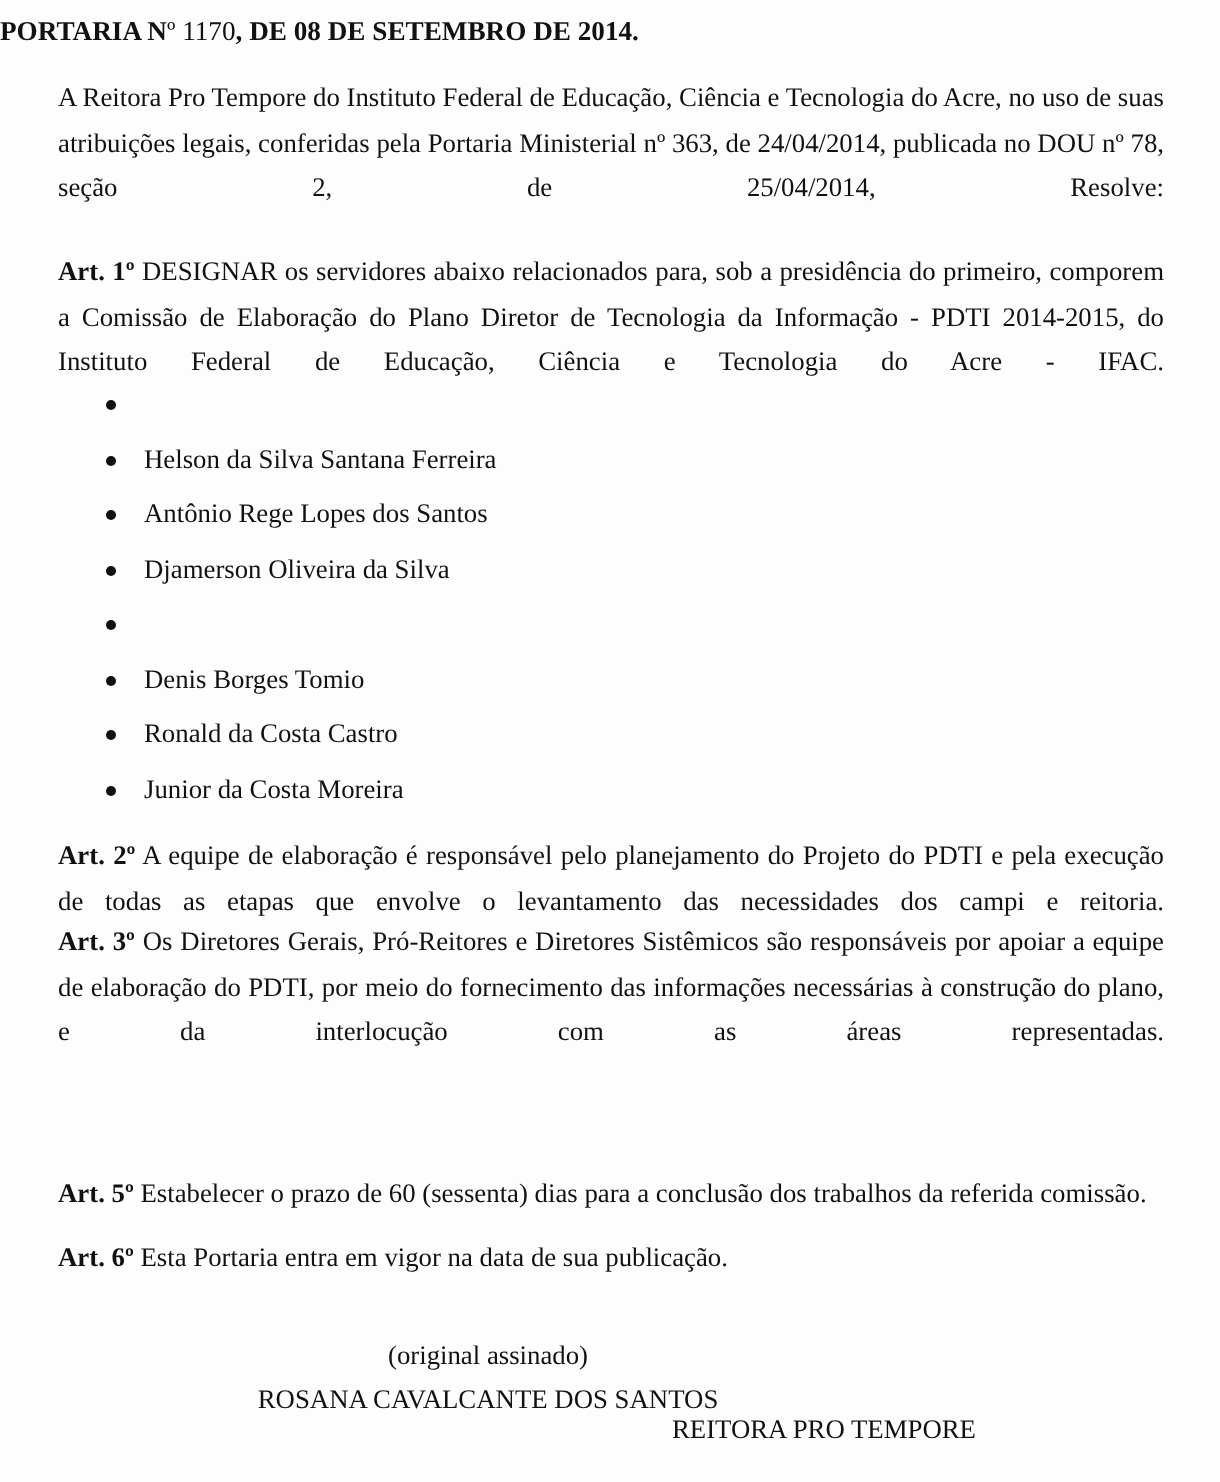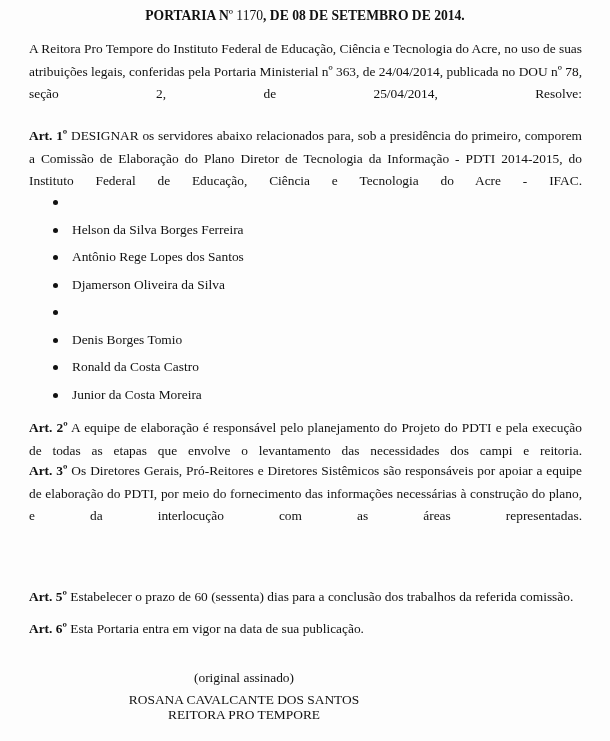--- a/index.html
+++ b/index.html
@@ -4,21 +4,21 @@
 <style>
   html, body { margin: 0; padding: 0; background: #ffffff; }
   body {
     width: 610px; height: 741px; overflow: hidden;
     font-family: "Liberation Serif", "DejaVu Serif", serif;
     color: #111; font-size: 13.4px;
   }
   .page { position: relative; width: 610px; height: 741px; background: #fdfdfd; }
   .title {
     position: absolute; left: 0; width: 610px; top: 8px;
-    text-align: center; font-weight: bold; font-size: 13.6px;
+    font-weight: bold; font-size: 13.6px;
   }
   .title .num { font-weight: normal; }
   .para {
     position: absolute; left: 29px; width: 553px;
     text-align: justify; line-height: 22.5px;
   }
   .para::after { content: ""; display: inline-block; width: 100%; height: 0; }
   .para.last::after { display: none; }
   .para b { font-weight: bold; }
   .list { position: absolute; left: 50px; top: 192px; margin: 0; padding: 0; list-style: none; }
@@ -35,35 +35,35 @@
 <div class="page">
 
   <div class="title"><span>PORTARIA N</span><span class="num">º 1170</span><span>, DE 08 DE SETEMBRO DE 2014.</span></div>
 
   <div class="para" style="top:38px;"><span>A Reitora Pro Tempore do Instituto Federal de Educação, Ciência e Tecnologia do Acre, no uso de suas atribuições legais, conferidas pela Portaria Ministerial nº 363, de 24/04/2014, publicada no DOU nº 78, seção 2, de 25/04/2014, Resolve:</span></div>
 
   <div class="para" style="top:125px;"><b>Art. 1º</b><span> DESIGNAR os servidores abaixo relacionados para, sob a presidência do primeiro, comporem a Comissão de Elaboração do Plano Diretor de Tecnologia da Informação - PDTI 2014-2015, do Instituto Federal de Educação, Ciência e Tecnologia do Acre - IFAC.</span></div>
 
   <ul class="list">
     <li><span class="bullet"></span></li>
-    <li><span class="bullet"></span><span>Helson da Silva Borges Ferreira</span></li>
+    <li><span class="bullet"></span><span>Helson da Silva Santana Ferreira</span></li>
     <li><span class="bullet"></span><span>Antônio Rege Lopes dos Santos</span></li>
     <li><span class="bullet"></span><span>Djamerson Oliveira da Silva</span></li>
     <li><span class="bullet"></span></li>
     <li><span class="bullet"></span><span>Denis Borges Tomio</span></li>
     <li><span class="bullet"></span><span>Ronald da Costa Castro</span></li>
     <li><span class="bullet"></span><span>Junior da Costa Moreira</span></li>
   </ul>
 
   <div class="para" style="top:417px;"><b>Art. 2º</b><span> A equipe de elaboração é responsável pelo planejamento do Projeto do PDTI e pela execução de todas as etapas que envolve o levantamento das necessidades dos campi e reitoria.</span></div>
 
   <div class="para" style="top:460px;"><b>Art. 3º</b><span> Os Diretores Gerais, Pró-Reitores e Diretores Sistêmicos são responsáveis por apoiar a equipe de elaboração do PDTI, por meio do fornecimento das informações necessárias à construção do plano, e da interlocução com as áreas representadas.</span></div>
 
 
   <div class="para last" style="top:586px;"><b>Art. 5º</b><span> Estabelecer o prazo de 60 (sessenta) dias para a conclusão dos trabalhos da referida comissão.</span></div>
 
   <div class="para last" style="top:618px;"><b>Art. 6º</b><span> Esta Portaria entra em vigor na data de sua publicação.</span></div>
 
   <div class="sig orig" style="top:670px;">(original assinado)</div>
   <div class="sig" style="top:692px;">ROSANA CAVALCANTE DOS SANTOS</div>
-  <div class="sig" style="top:707px;">REITORA PRO TEMPORE</div>
+  <div class="sig" style="top:707px;text-align:right;">REITORA PRO TEMPORE</div>
 
 </div>
 
 </body></html>

